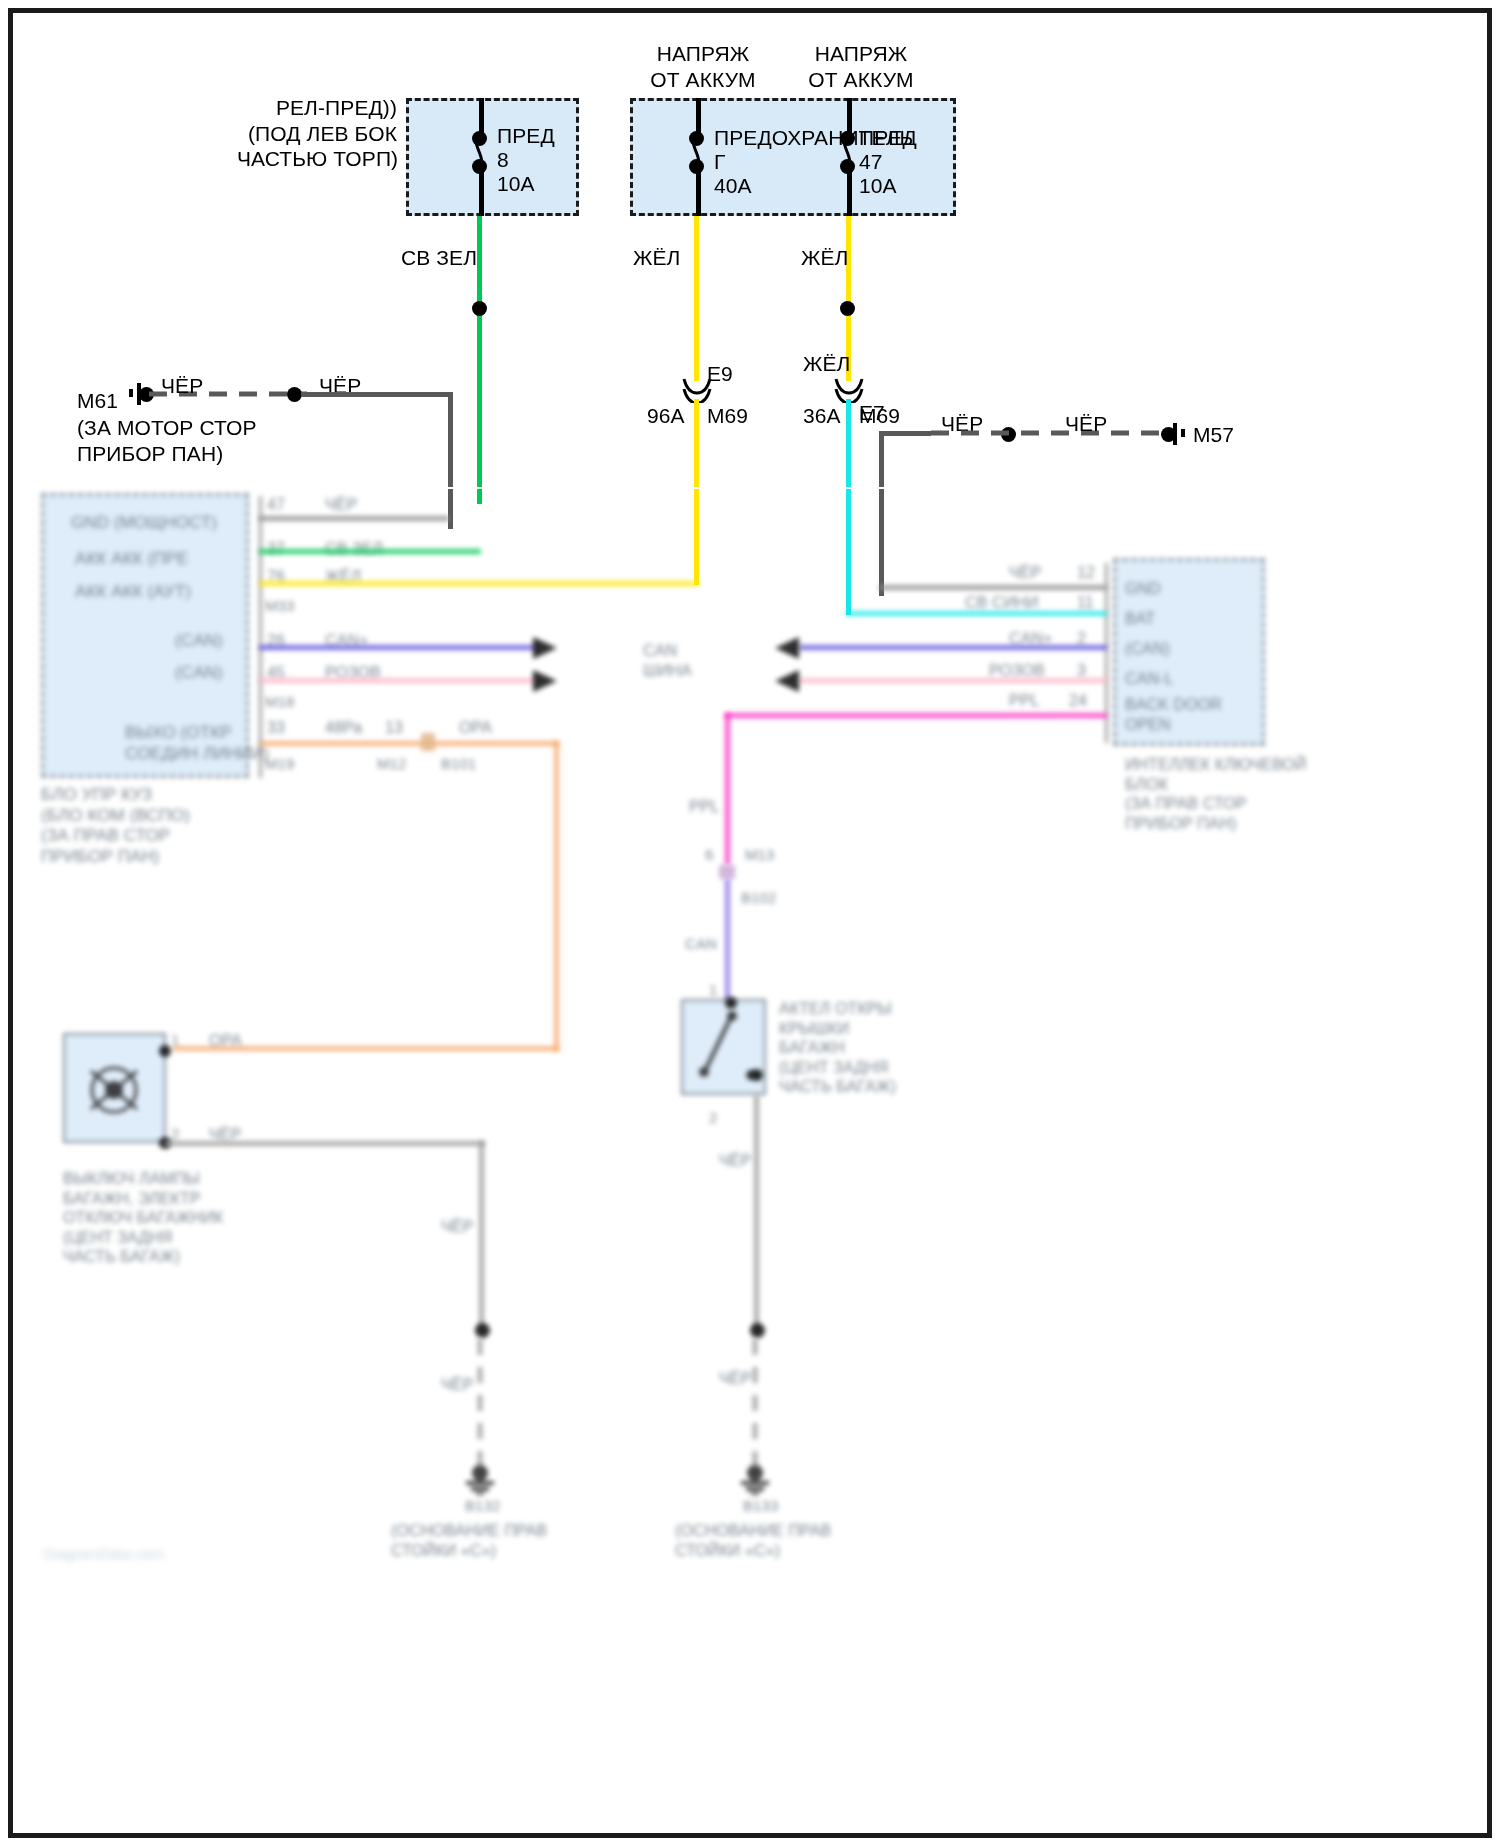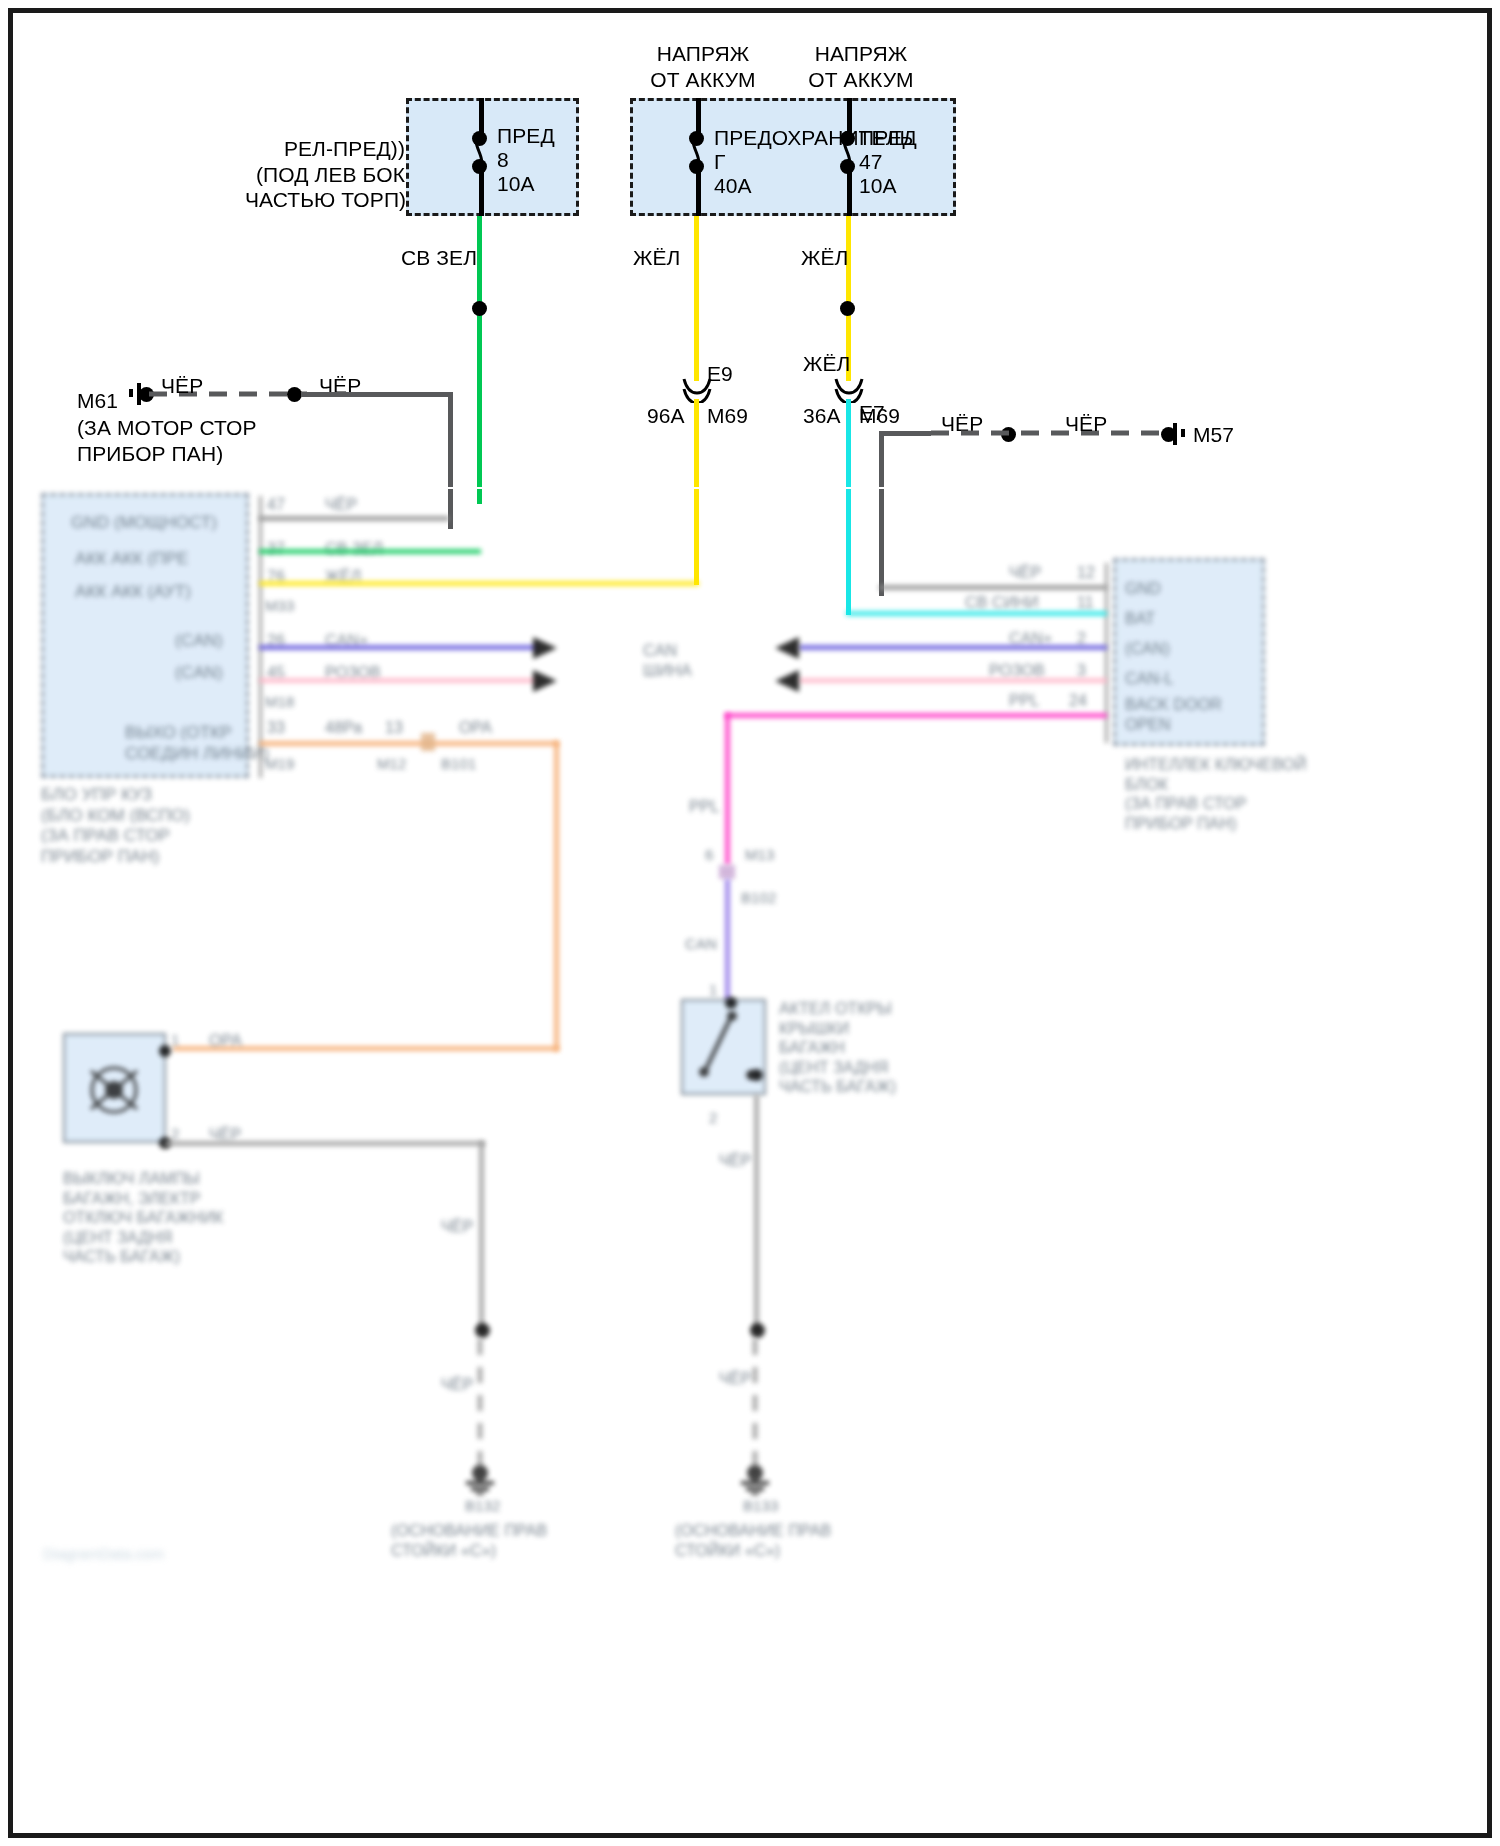--- a/index.html
+++ b/index.html
@@ -28,21 +28,21 @@
 <body>
 
 <div id="page">
   <div id="frame">
 
     <div class="lbl c" style="left:570px;top:28px;width:240px;">НАПРЯЖ
 ОТ АККУМ</div>
     <div class="lbl c" style="left:728px;top:28px;width:240px;">НАПРЯЖ
 ОТ АККУМ</div>
 
-    <div class="lbl r" style="left:232px;top:82px;width:160px;margin-top:41px;">РЕЛ-ПРЕД))
+    <div class="lbl r" style="left:224px;top:82px;width:160px;">РЕЛ-ПРЕД))
 (ПОД ЛЕВ БОК
 ЧАСТЬЮ ТОРП)</div>
 
 
     <div class="fusebox" style="left:393px;top:85px;width:173px;height:118px;"></div>
     <div class="fusebox" style="left:617px;top:85px;width:326px;height:118px;"></div>
 
     <div class="wire vert" style="left:466px;top:85px;height:40px;background:#000;"></div>
     <div class="dot" style="left:459px;top:118px;"></div>
     <svg class="fusez" style="left:455px;top:122px;" width="24" height="36">

